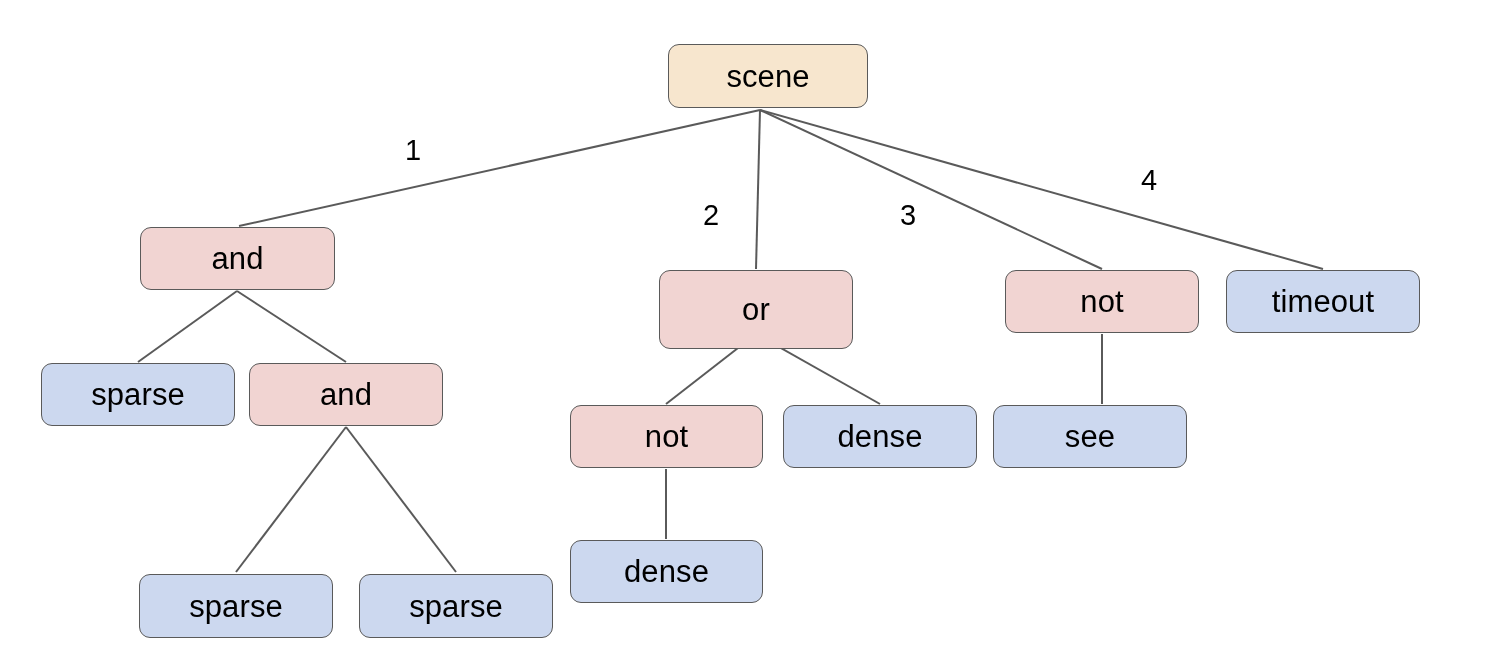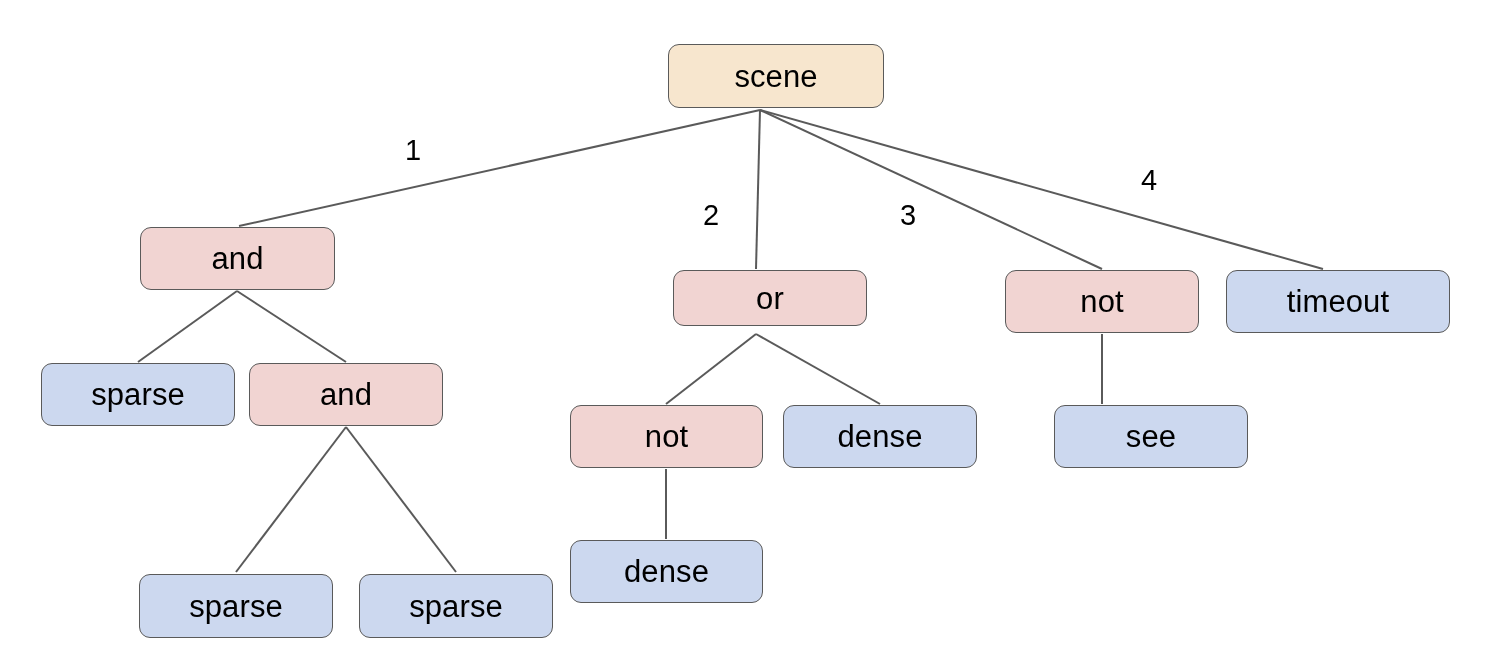--- a/index.html
+++ b/index.html
@@ -64,57 +64,57 @@
       <line x1="237" y1="291" x2="346" y2="362" stroke="#5a5a5a" stroke-width="2"></line>
       <line x1="346" y1="427" x2="236" y2="572" stroke="#5a5a5a" stroke-width="2"></line>
       <line x1="346" y1="427" x2="456" y2="572" stroke="#5a5a5a" stroke-width="2"></line>
       <line x1="756" y1="334" x2="666" y2="404" stroke="#5a5a5a" stroke-width="2"></line>
       <line x1="756" y1="334" x2="880" y2="404" stroke="#5a5a5a" stroke-width="2"></line>
       <line x1="666" y1="469" x2="666" y2="539" stroke="#5a5a5a" stroke-width="2"></line>
       <line x1="1102" y1="334" x2="1102" y2="404" stroke="#5a5a5a" stroke-width="2"></line>
     </svg>
 
   <div id="node-layer">
-      <div class="node node-type-root" style="left: 668px; top: 44px; width: 216px; height: 64px;">
+      <div class="node node-type-root" style="left: 668px; top: 44px; width: 200px; height: 64px;">
         <span>scene</span>
       </div>
       <div class="node node-type-op" style="left: 140px; top: 227px; width: 195px; height: 63px;">
         <span>and</span>
       </div>
       <div class="node node-type-leaf" style="left: 41px; top: 363px; width: 194px; height: 63px;">
         <span>sparse</span>
       </div>
       <div class="node node-type-op" style="left: 249px; top: 363px; width: 194px; height: 63px;">
         <span>and</span>
       </div>
       <div class="node node-type-leaf" style="left: 139px; top: 574px; width: 194px; height: 64px;">
         <span>sparse</span>
       </div>
       <div class="node node-type-leaf" style="left: 359px; top: 574px; width: 194px; height: 64px;">
         <span>sparse</span>
       </div>
-      <div class="node node-type-op" style="left: 673px; top: 270px; width: 194px; height: 56px;">
+      <div class="node node-type-op" style="left: 659px; top: 270px; width: 194px; height: 79px;">
         <span>or</span>
       </div>
       <div class="node node-type-op" style="left: 570px; top: 405px; width: 193px; height: 63px;">
         <span>not</span>
       </div>
       <div class="node node-type-leaf" style="left: 783px; top: 405px; width: 194px; height: 63px;">
         <span>dense</span>
       </div>
       <div class="node node-type-leaf" style="left: 570px; top: 540px; width: 193px; height: 63px;">
         <span>dense</span>
       </div>
       <div class="node node-type-op" style="left: 1005px; top: 270px; width: 194px; height: 63px;">
         <span>not</span>
       </div>
-      <div class="node node-type-leaf" style="left: 1054px; top: 405px; width: 194px; height: 63px; justify-content: center;">
+      <div class="node node-type-leaf" style="left: 993px; top: 405px; width: 194px; height: 63px; justify-content: center;">
         <span>see</span>
       </div>
-      <div class="node node-type-leaf" style="left: 1226px; top: 270px; width: 224px; height: 63px;">
+      <div class="node node-type-leaf" style="left: 1226px; top: 270px; width: 194px; height: 63px;">
         <span>timeout</span>
       </div>
     </div>
   <div id="label-layer">
       <div class="edge-label" style="left: 405px; top: 136px;">1</div>
       <div class="edge-label" style="left: 703px; top: 201px;">2</div>
       <div class="edge-label" style="left: 900px; top: 201px;">3</div>
       <div class="edge-label" style="left: 1141px; top: 166px;">4</div>
     </div>
 

